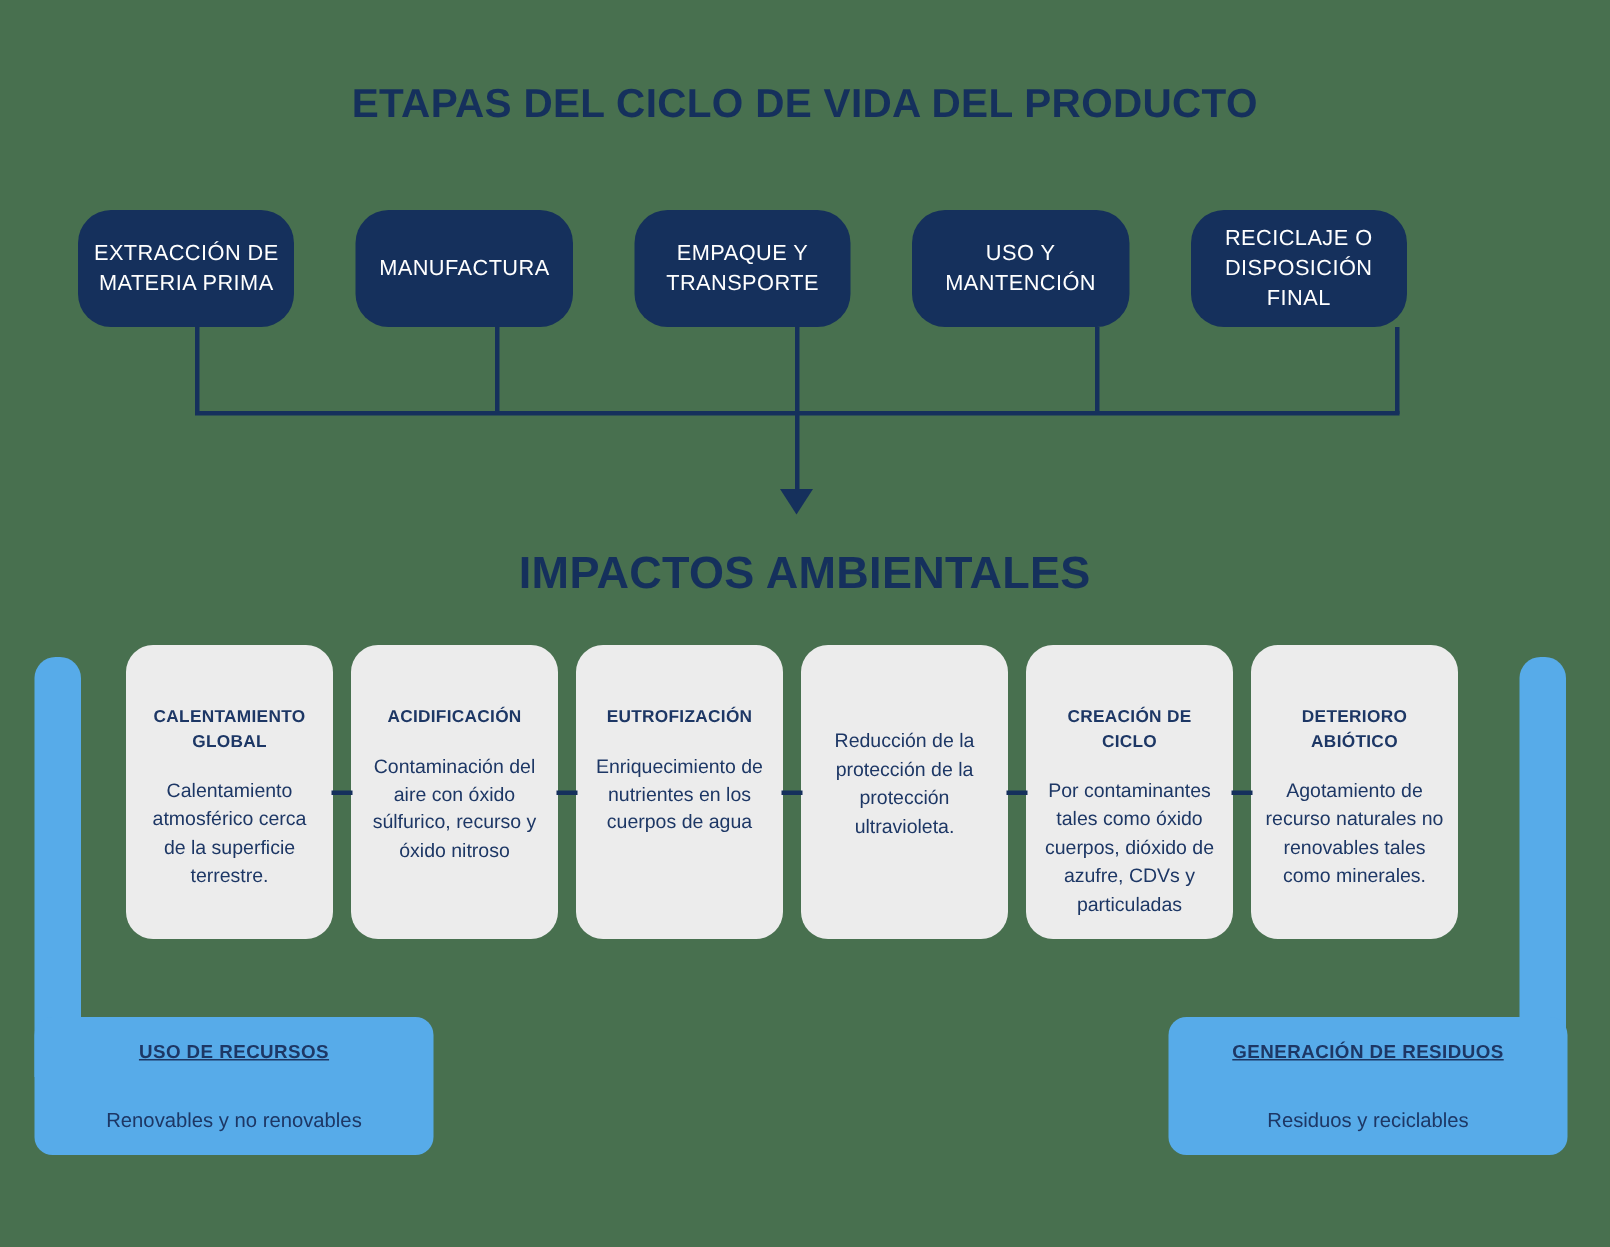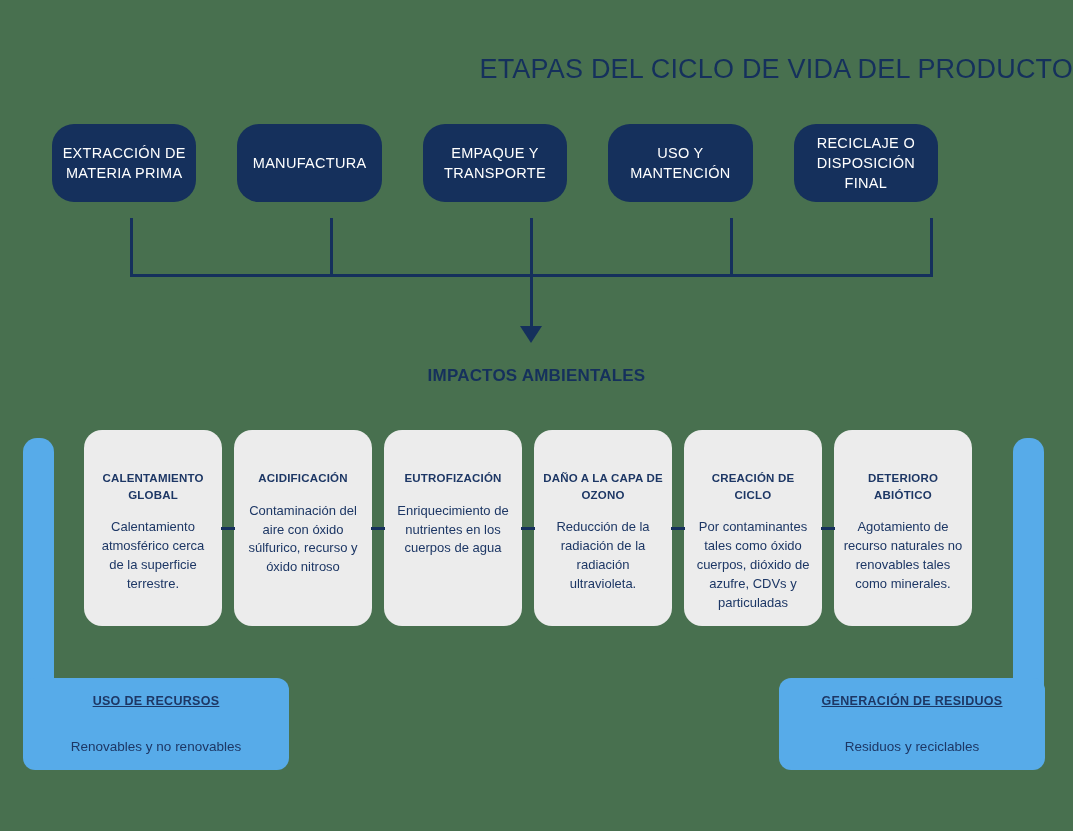--- a/index.html
+++ b/index.html
@@ -11,26 +11,26 @@
     --white-text:#FFFFFF;
   }
   *{margin:0;padding:0;box-sizing:border-box;}
   body{
     width:1073px;height:831px;position:relative;overflow:hidden;
     background:var(--bg);
     font-family:"Liberation Sans","DejaVu Sans",sans-serif;
   }
   .main-title{
     position:absolute;top:54px;left:0;width:1073px;
-    text-align:right;color:var(--navy);
-    font-size:27px;font-weight:400;letter-spacing:0.2px;
+    text-align:center;color:var(--navy);
+    font-size:27px;font-weight:700;letter-spacing:0.2px;
   }
   
   .stage-row{
-    position:absolute;left:52px;top:124px;width:886px;
+    position:absolute;left:52px;top:140px;width:886px;
     display:flex;gap:41px;
   }
   .stage{
     flex:1;height:78px;background:var(--navy);border-radius:22px;
     color:var(--white-text);display:flex;align-items:center;justify-content:center;
     text-align:center;font-size:14.5px;font-weight:500;line-height:1.4;
     letter-spacing:0.3px;padding:0 10px;
   }
   
   .vline{position:absolute;width:3px;background:var(--navy);}
@@ -44,21 +44,21 @@
   .vdrop{left:530px;top:276px;height:50px;}
   .arrowhead{
     position:absolute;left:520px;top:326px;width:0;height:0;
     border-left:11px solid transparent;border-right:11px solid transparent;
     border-top:17px solid var(--navy);
   }
   
   .impacts-title{
     position:absolute;top:366px;left:0;width:1073px;
     text-align:center;color:var(--navy);
-    font-size:17px;font-weight:800;letter-spacing:0.2px;
+    font-size:30px;font-weight:800;letter-spacing:0.2px;
   }
   .impacts-row{
     position:absolute;left:84px;top:430px;width:897px;
     display:flex;align-items:stretch;
   }
   .impact-card{
     width:138px;height:196px;background:var(--card-bg);border-radius:18px;
     padding:40px 9px 10px;text-align:center;color:var(--card-text);
     flex-shrink:0;
   }
@@ -124,22 +124,21 @@
     <div class="impact-title">ACIDIFICACIÓN</div>
     <div class="impact-desc">Contaminación del aire con óxido súlfurico, recurso y óxido nitroso</div>
   </div>
   <div class="card-link"></div>
   <div class="impact-card">
     <div class="impact-title">EUTROFIZACIÓN</div>
     <div class="impact-desc">Enriquecimiento de nutrientes en los cuerpos de agua</div>
   </div>
   <div class="card-link"></div>
   <div class="impact-card">
-    <div class="impact-title">DAÑO A LA CAPA DE OZONO</div>
-    <div class="impact-desc">Reducción de la radiación de la radiación ultravioleta.</div>
+    <div class="impact-desc">Reducción de la protección de la protección ultravioleta.</div>
   </div>
   <div class="card-link"></div>
   <div class="impact-card">
     <div class="impact-title">CREACIÓN DE CICLO</div>
     <div class="impact-desc">Por contaminantes tales como óxido cuerpos, dióxido de azufre, CDVs  y particuladas</div>
   </div>
   <div class="card-link"></div>
   <div class="impact-card">
     <div class="impact-title">DETERIORO ABIÓTICO</div>
     <div class="impact-desc">Agotamiento de recurso naturales no renovables tales como minerales.</div>

